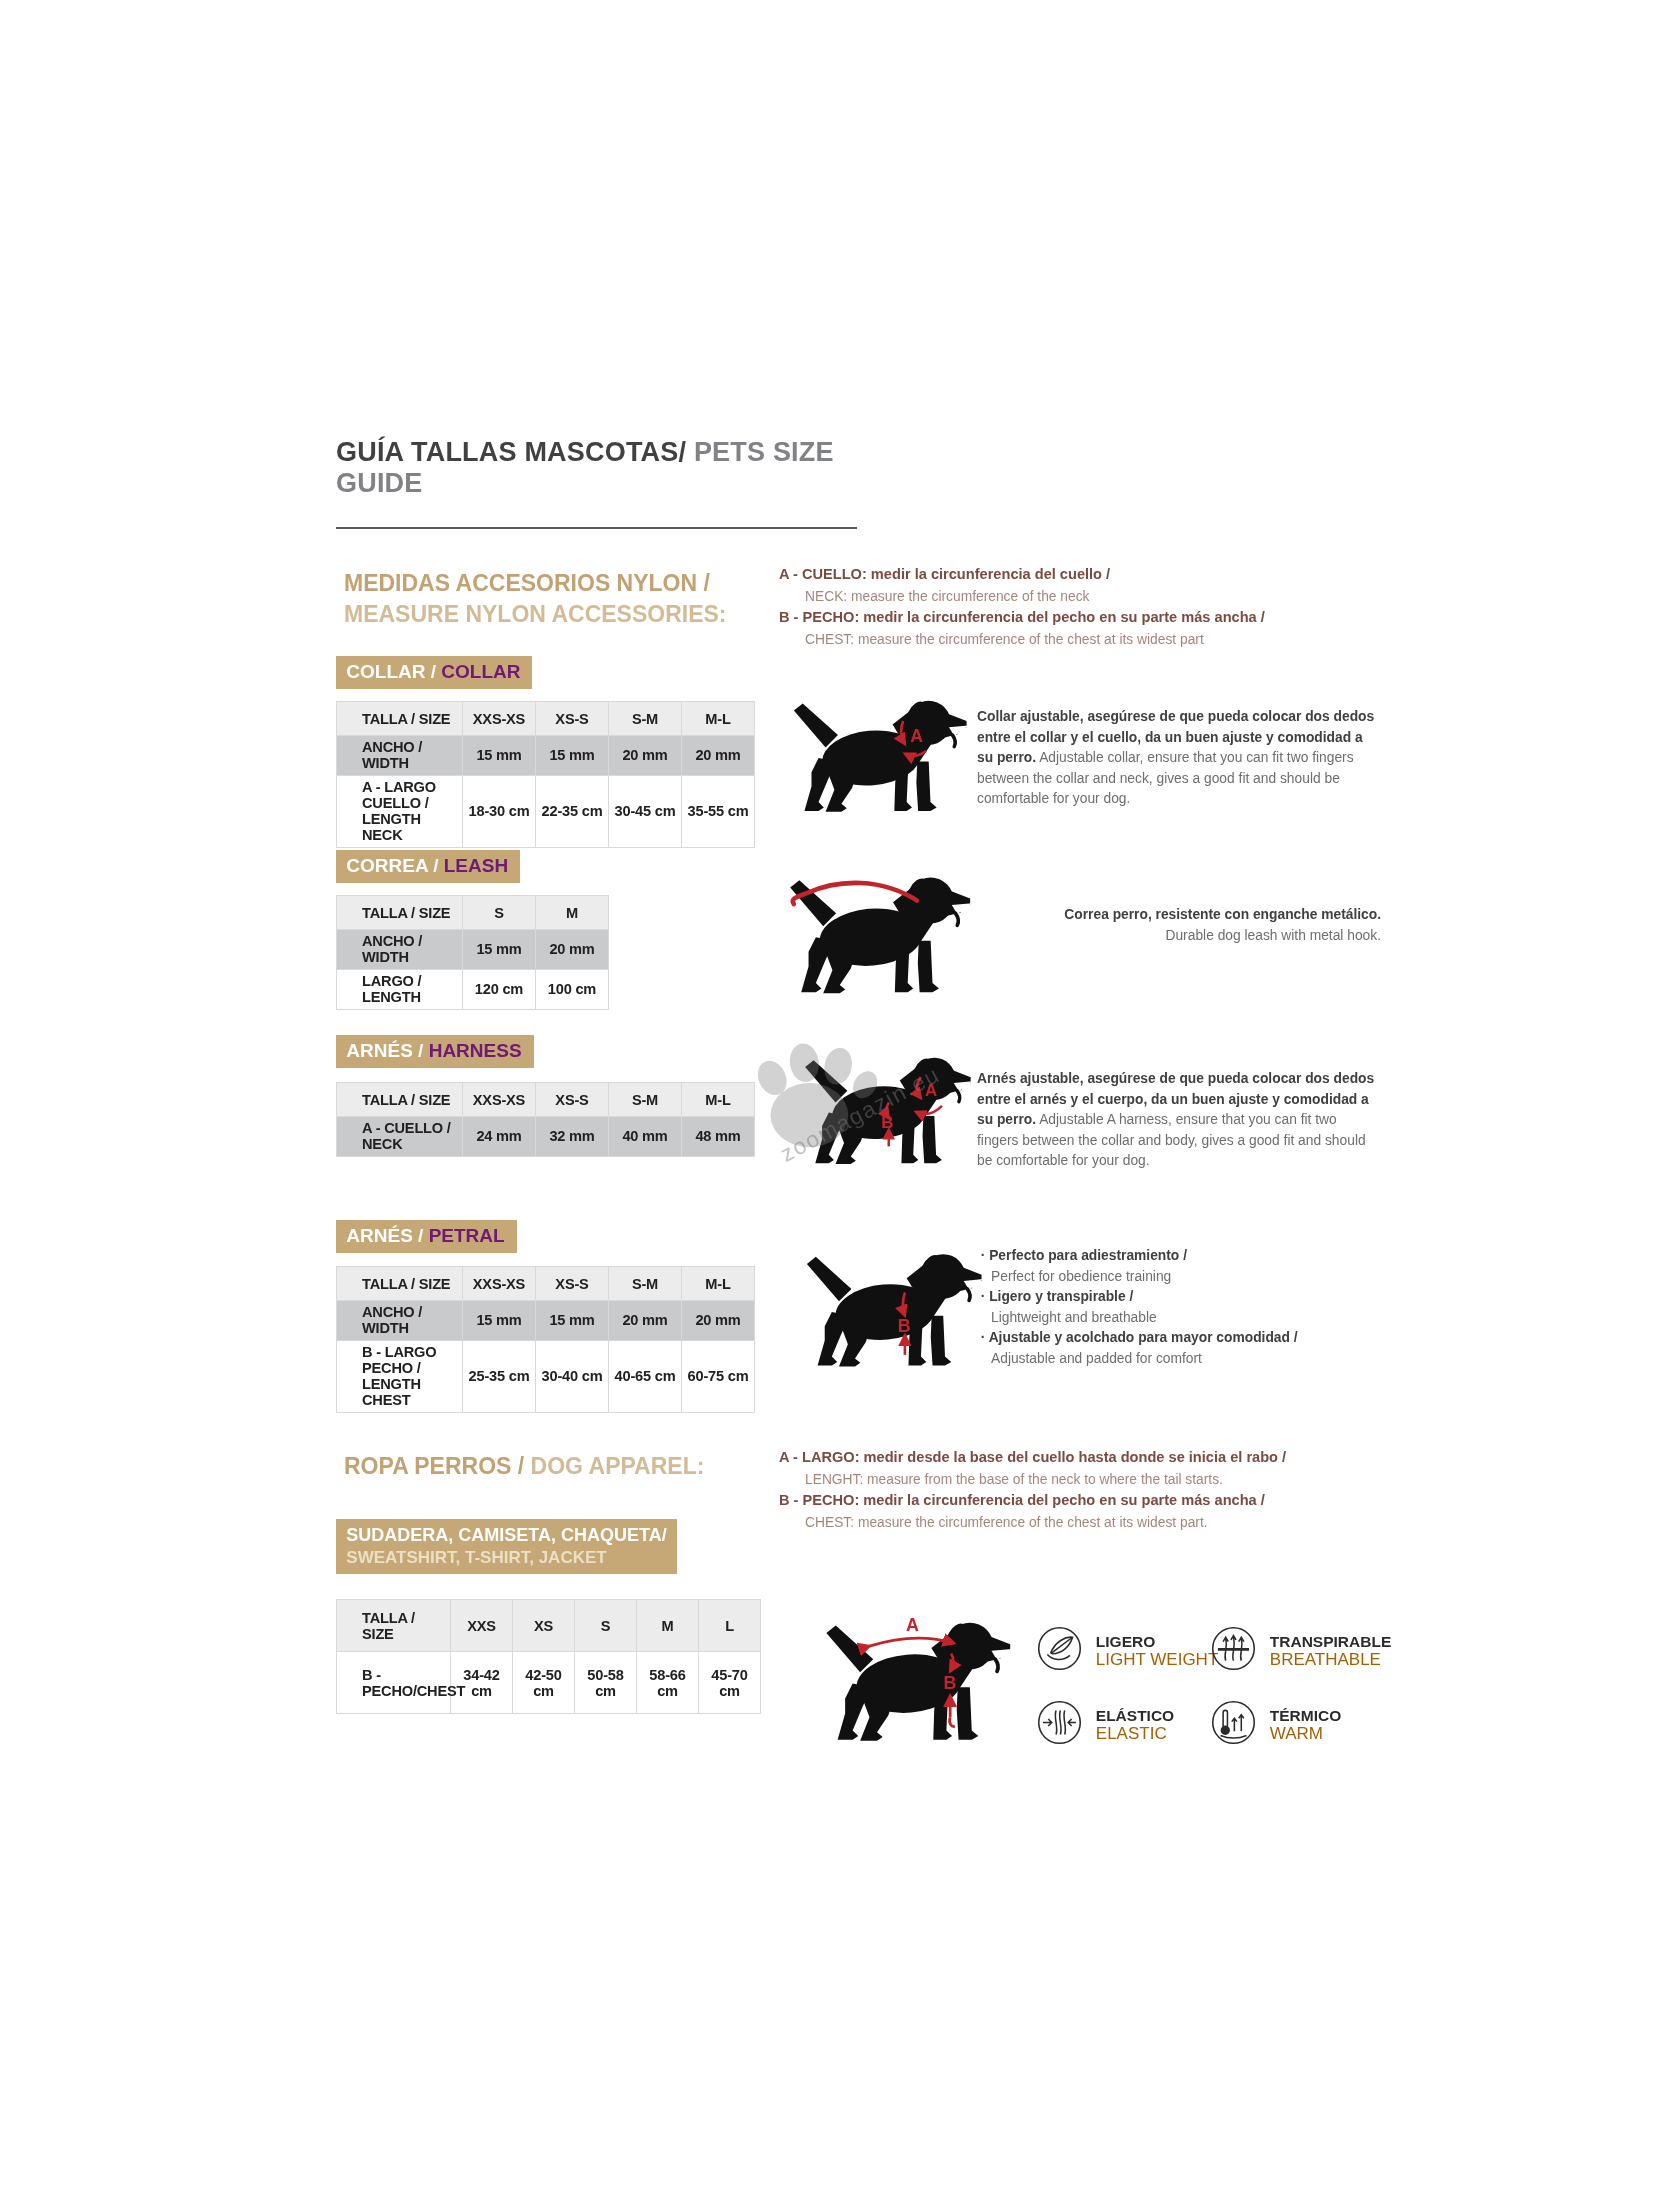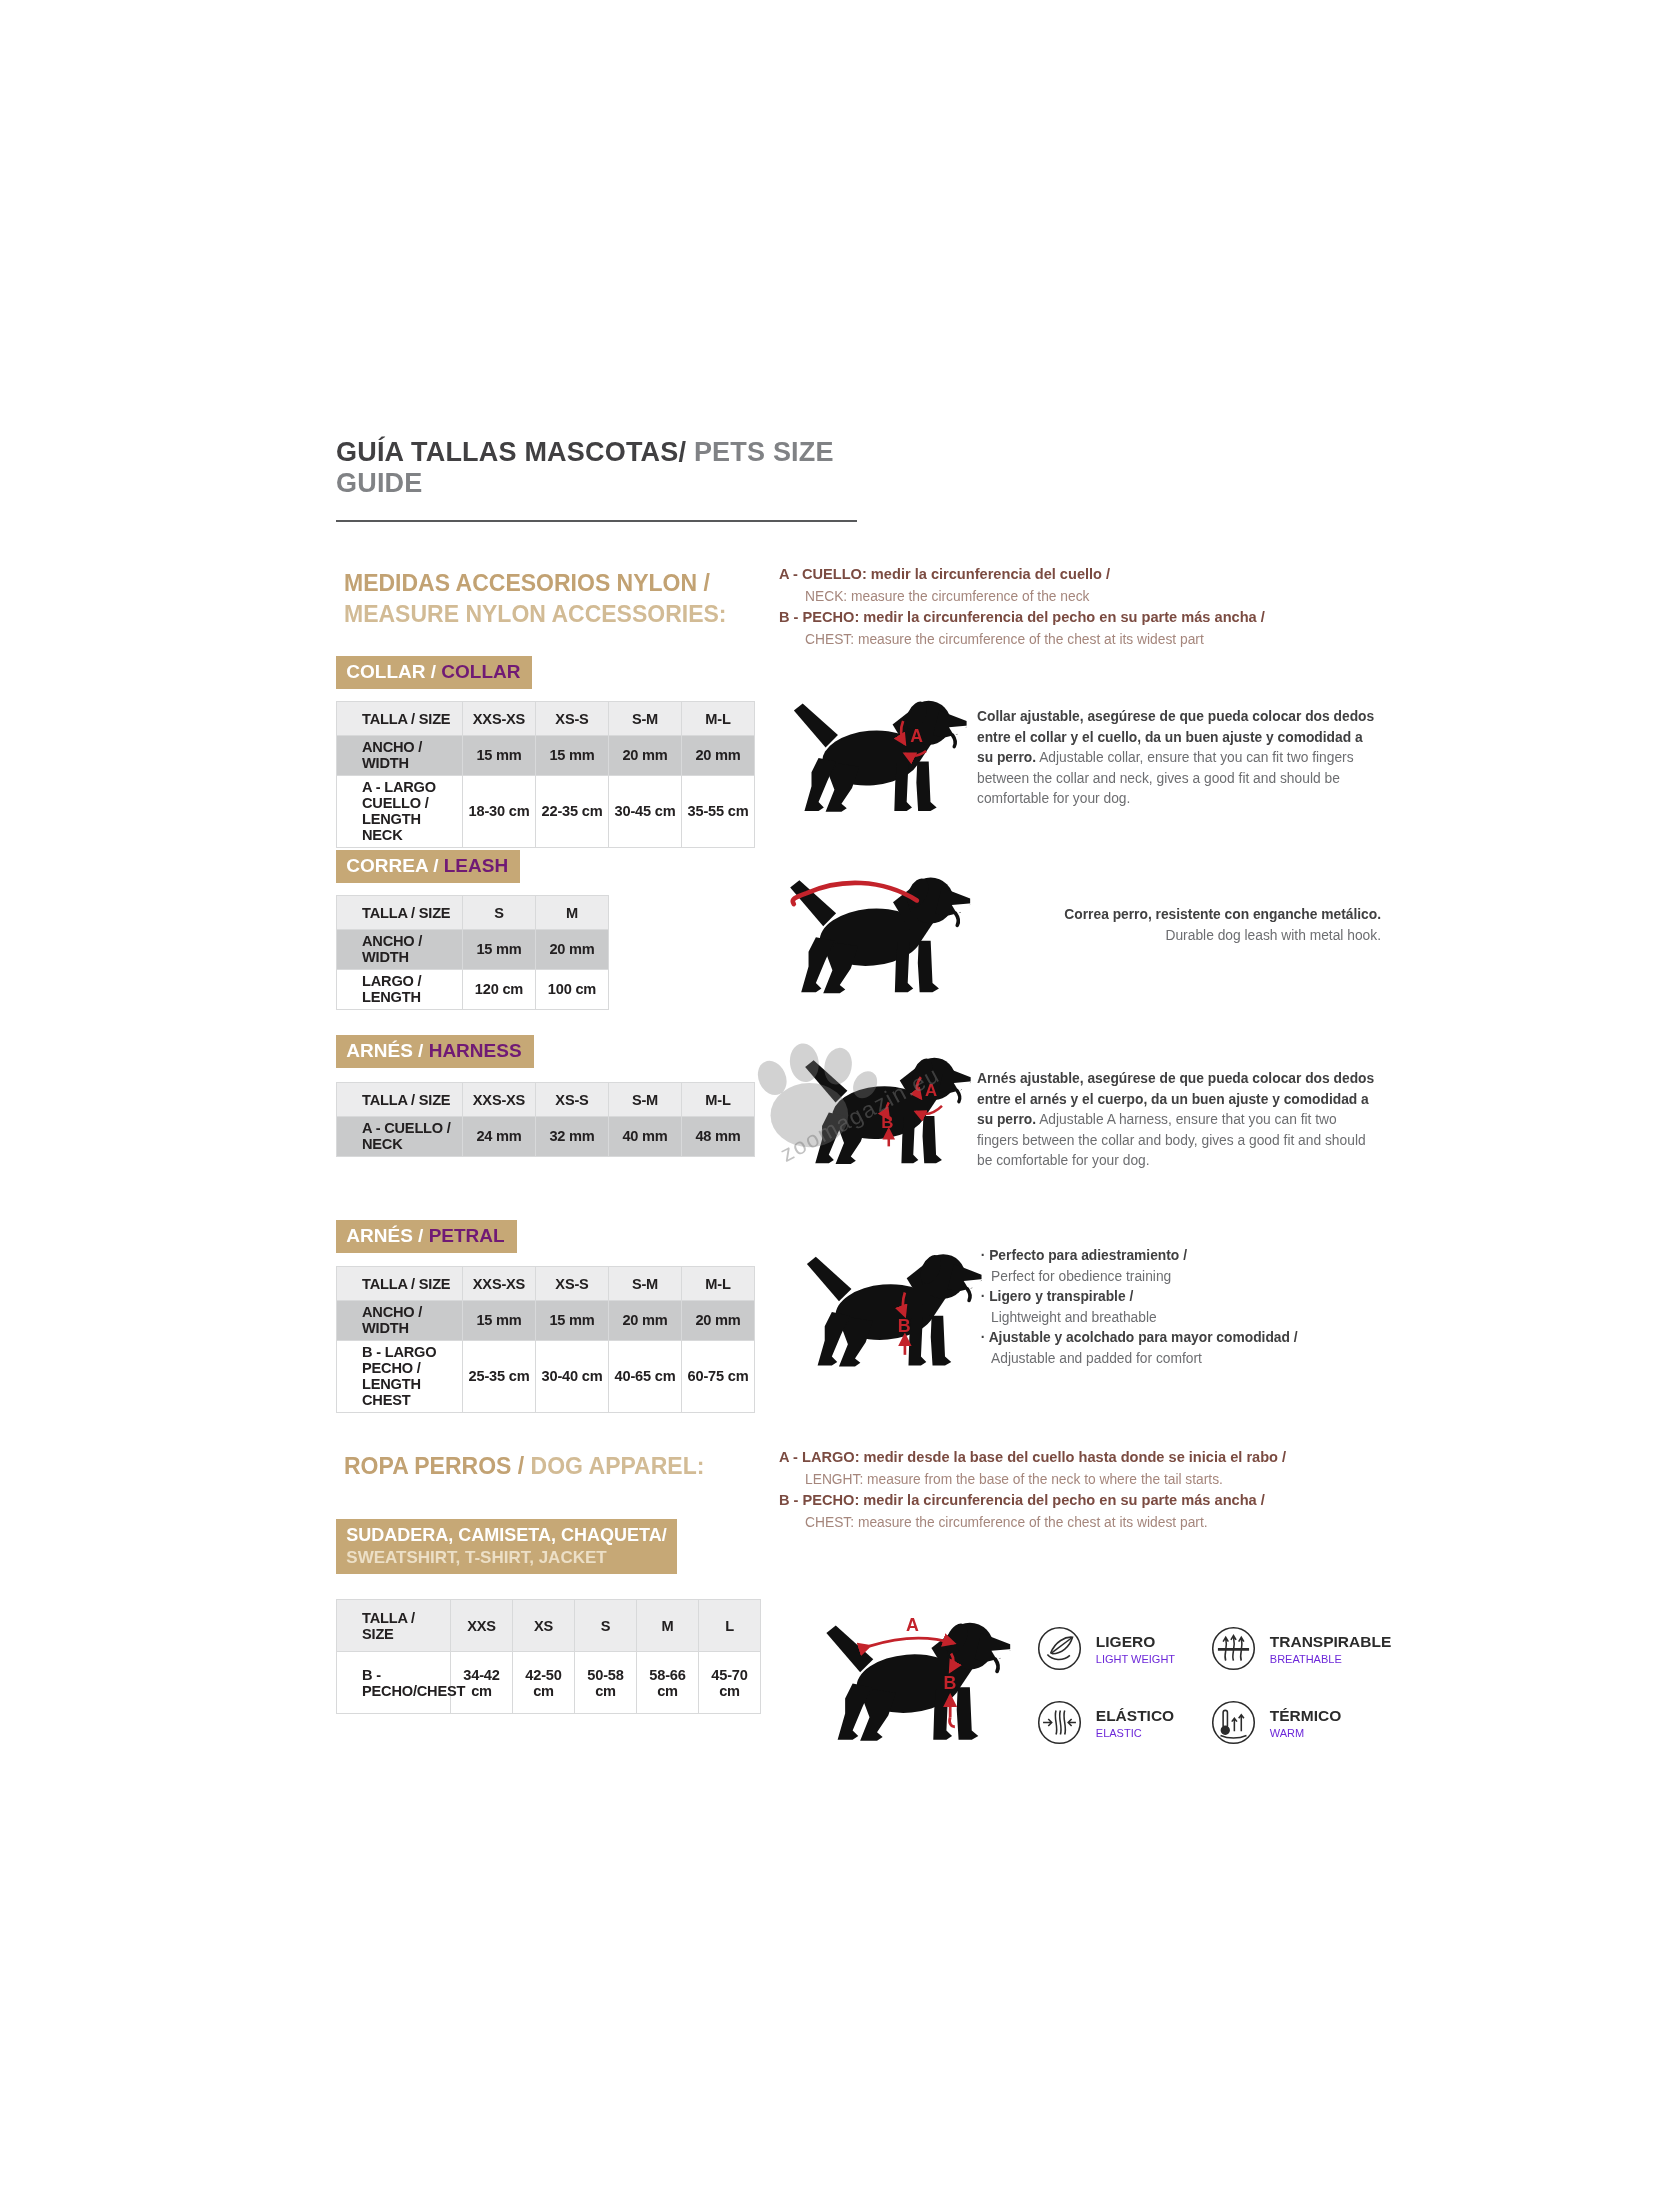--- a/index.html
+++ b/index.html
@@ -2,21 +2,21 @@
 <html style="font-size:13.8px"><head>
 <meta charset="utf-8">
 <title>Pets Size Guide</title>
 <style>
   html,body{margin:0;padding:0;background:#ffffff;}
   .page{position:relative;width:1674px;height:2206px;background:#fff;
         font-family:"Liberation Sans","DejaVu Sans",sans-serif;color:#232021;overflow:hidden;}
 
   
   .page-title{position:absolute;left:336px;top:437px;margin:0;font-size:27px;font-weight:700;
-              letter-spacing:0.2px;padding-bottom:21px;border-bottom:2.6px solid #58595b;width:521px;}
+              letter-spacing:0.2px;padding-bottom:28px;border-bottom:2.6px solid #58595b;width:521px;}
   .page-title .t-es{color:#414042;}
   .page-title .t-en{color:#808285;}
 
   
   .tan-heading{position:absolute;font-size:23px;font-weight:700;line-height:31px;color:#c2a273;margin:0;}
   .tan-heading .sub{display:block;color:#d2bb95;font-weight:700;}
   .tan-heading.inline .sub{display:inline;}
   #nylon-heading{left:344px;top:568px;}
   #apparel-heading{left:344px;top:1451px;}
 
@@ -78,21 +78,21 @@
   #fig-petral{left:798px;top:1237px;}
   #fig-apparel{left:817px;top:1600px;}
 
   
   .feature{position:absolute;display:flex;align-items:center;gap:13.8px;}
   #feature-0{left:1037px;top:1626px;align-items:center;}
   #feature-1{left:1211px;top:1626px;}
   #feature-2{left:1037px;top:1700px;}
   #feature-3{left:1211px;top:1700px;}
   .feature .f-title{font-size:15.5px;font-weight:700;color:#2b2b2b;line-height:18px;}
-  .feature .f-sub{font-size:11px;color:#6d28d9;line-height:17px;}
+  .feature .f-sub{font-size:17px;color:#a16207;line-height:17px;}
   .hidden-defs{position:absolute;width:0;height:0;overflow:hidden;}
 </style>
 </head>
 <body>
 
 <svg class="hidden-defs" aria-hidden="true">
   <defs>
     <marker id="arrow-red" markerWidth="5" markerHeight="5" viewBox="0 0 5 5" refX="4" refY="2.5" orient="auto">
       <path d="M0,0 L5,2.5 L0,5 Z" fill="#c3232b"></path>
     </marker>

